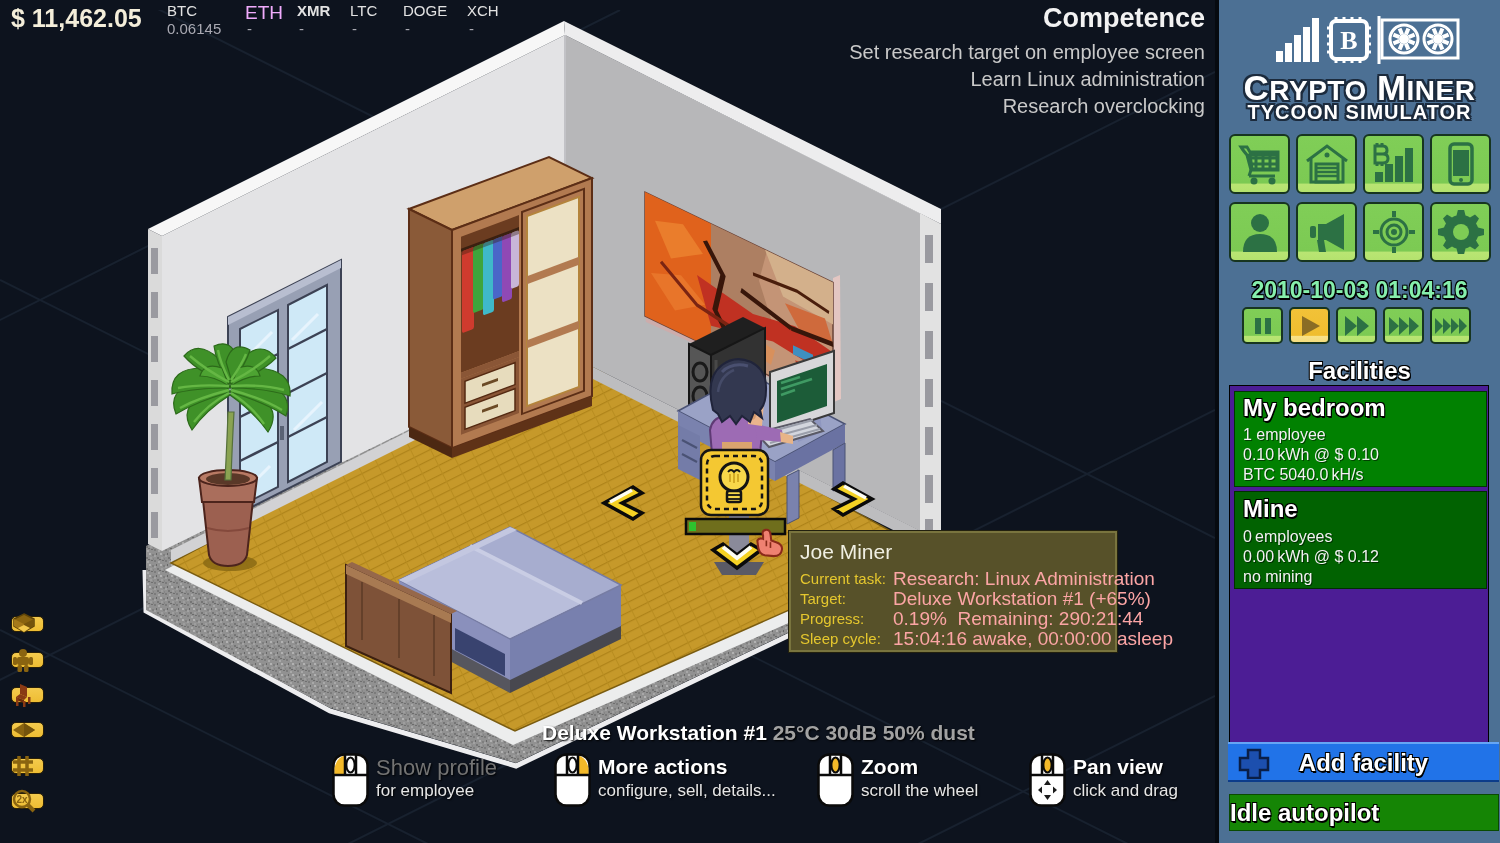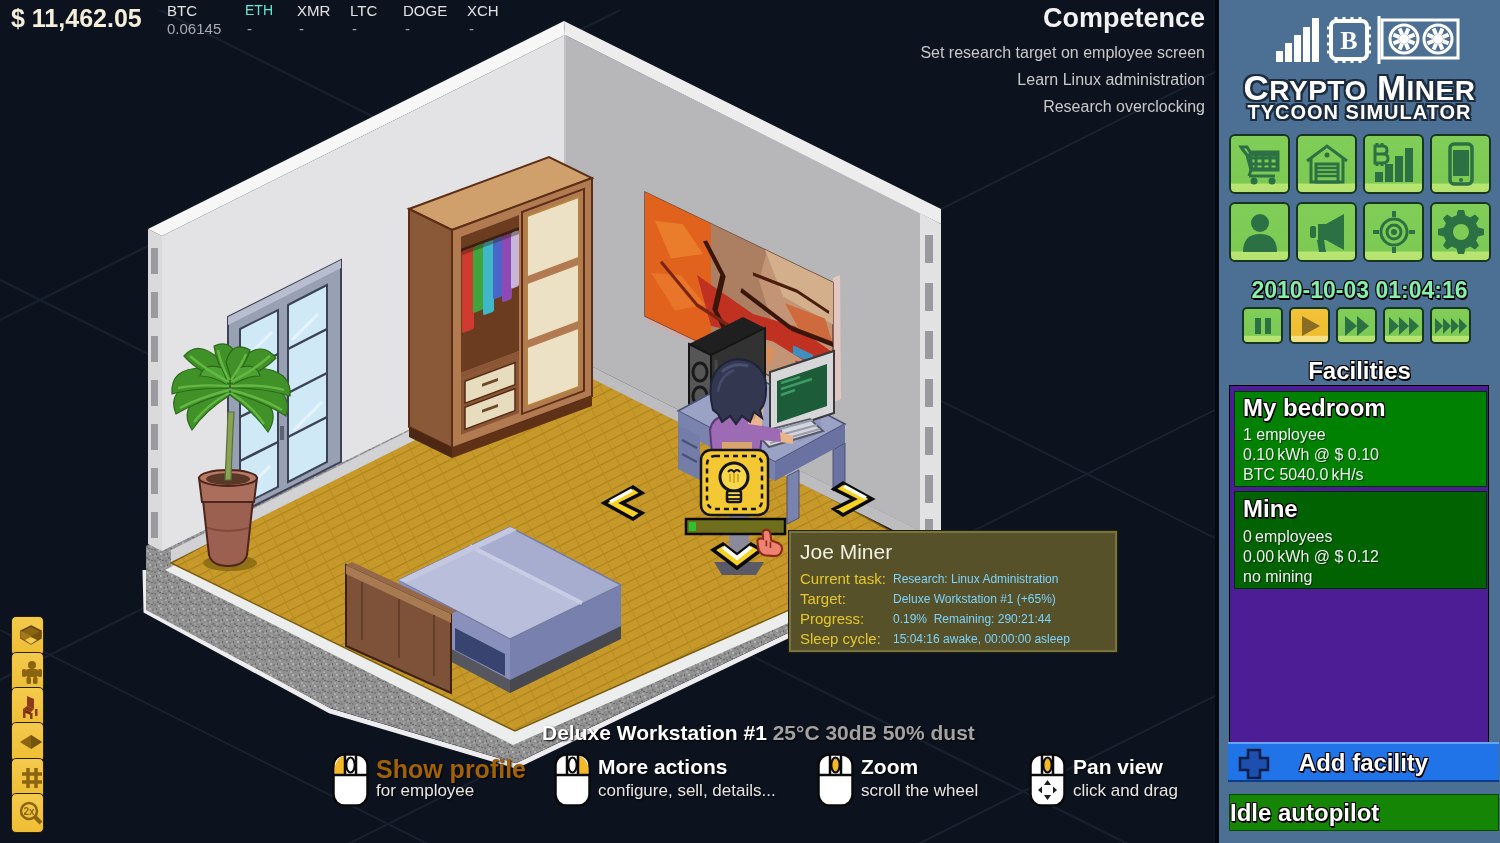--- a/index.html
+++ b/index.html
@@ -11,23 +11,23 @@
   #sidebar{left:1219px;top:0;width:281px;height:843px;background:#4c7094;}
   .osh{text-shadow:-2px -2px 0 #1c2b3d,2px -2px 0 #1c2b3d,-2px 2px 0 #1c2b3d,2px 2px 0 #1c2b3d,0 -2px 0 #1c2b3d,0 2px 0 #1c2b3d,-2px 0 0 #1c2b3d,2px 0 0 #1c2b3d;}
   .bsh{text-shadow:-1px -1px 0 #000,1px -1px 0 #000,-1px 1px 0 #000,1px 1px 0 #000,1px 2px 0 #000;}
   .gbtn{position:absolute;width:61px;height:60px;border:2px solid #173520;border-radius:6px;
         background:linear-gradient(#80ce57 0%,#7cca53 84%,#b9e573 86%,#b4e26e 100%);
         box-sizing:border-box;display:flex;align-items:center;justify-content:center;}
   .pbtn{position:absolute;width:41px;height:37px;border:2px solid #173520;border-radius:5px;
         background:linear-gradient(#80ce57 0%,#7cca53 80%,#b9e573 82%,#b4e26e 100%);
         box-sizing:border-box;display:flex;align-items:center;justify-content:center;}
   .ybtn{background:linear-gradient(#f2c238 0%,#efbd2f 80%,#f8e288 82%,#f5dd7f 100%);}
-  .tbtn{position:absolute;left:11px;width:33px;height:40px;border:1px solid #2a2008;border-radius:5px;
+  .tbtn{position:absolute;left:11px;width:33px;height:16px;border:1px solid #2a2008;border-radius:5px;
         background:linear-gradient(#f4ca4d 0%,#eebd33 100%);box-sizing:border-box;
-        display:flex;align-items:center;justify-content:flex-end;}
+        display:flex;align-items:center;justify-content:flex-start;}
 </style>
 </head>
 <body>
 <div class="abs" id="game">
 <svg class="abs" style="left:0;top:0" width="1215" height="843" viewBox="0 0 1215 843">
 <defs>
   <pattern id="wood" width="18" height="9" patternUnits="userSpaceOnUse" patternTransform="rotate(-26.565)">
     <rect width="18" height="9" fill="#c6992a"></rect>
     <rect width="18" height="1.2" y="0" fill="#ae8319"></rect>
     <rect width="1" height="9" x="8" fill="#b88d20"></rect>
@@ -342,21 +342,21 @@
     <path d="M231,372 Q254,360 270,346"></path>
     <path d="M229,370 Q220,352 218,340"></path>
     <path d="M231,370 Q242,354 246,344"></path>
   </g>
 </g>
 </svg>
 
 <div class="abs" style="left:789px;top:521px;width:328px;height:121px;background:#575129;border:2px solid #79743e;box-sizing:border-box;box-shadow:0 0 0 1px #22200e;">
   <div class="abs" style="left:9px;top:7px;font-size:21px;color:#f0efe2;">Joe Miner</div>
   <div class="abs" style="left:9px;top:36px;font-size:15px;line-height:20px;color:#e5c72e;white-space:nowrap;">Current task:<br>Target:<br>Progress:<br>Sleep cycle:</div>
-  <div class="abs" style="left:102px;top:36px;font-size:12px;line-height:20px;color:#7dd3fc;white-space:nowrap;">Research: Linux Administration<br>Deluxe Workstation #1 (+65%)<br>0.19%&nbsp; Remaining: 290:21:44<br>15:04:16 awake, 00:00:00 asleep</div>
+  <div class="abs" style="left:102px;top:36px;font-size:19px;line-height:20px;color:#fca5a5;white-space:nowrap;">Research: Linux Administration<br>Deluxe Workstation #1 (+65%)<br>0.19%&nbsp; Remaining: 290:21:44<br>15:04:16 awake, 00:00:00 asleep</div>
 </div>
 
 </div>
 <div class="abs" id="divider"></div>
 <div class="abs" id="sidebar">
 
 <svg class="abs" style="left:53px;top:14px" width="190" height="52" viewBox="0 0 190 52">
   <g fill="#fff">
     <rect x="4" y="37" width="7" height="11"></rect>
     <rect x="13" y="29" width="7" height="19"></rect>
@@ -566,47 +566,47 @@
 <div class="abs" style="left:10px;top:794px;width:270px;height:37px;background:#158505;border:1px solid #0a4a02;box-sizing:border-box;">
   <div class="abs bsh" style="left:0;top:4px;width:270px;text-align:left;font-size:24px;font-weight:bold;color:#fff;">Idle autopilot</div>
 </div>
 
 </div>
 
 <div class="abs" style="left:11px;top:4px;font-size:25px;font-weight:bold;color:#f4eeda;">$ 11,462.05</div>
 
 <div class="abs" style="left:167px;top:2px;font-size:15px;color:#e2e2e2;">BTC</div>
 <div class="abs" style="left:167px;top:20px;font-size:15px;color:#a9a9b2;">0.06145</div>
-<div class="abs" style="left:245px;top:2px;font-size:14px;color:#5eead4;">ETH</div>
+<div class="abs" style="left:245px;top:2px;font-size:19px;color:#f0abfc;">ETH</div>
 <div class="abs" style="left:247px;top:20px;font-size:15px;color:#a9a9b2;">-</div>
-<div class="abs" style="left:297px;top:2px;font-size:15px;color:#e2e2e2;">XMR</div>
+<div class="abs" style="left:297px;top:2px;font-size:15px;color:#e2e2e2;font-weight:bold;">XMR</div>
 <div class="abs" style="left:299px;top:20px;font-size:15px;color:#a9a9b2;">-</div>
 <div class="abs" style="left:350px;top:2px;font-size:15px;color:#e2e2e2;">LTC</div>
 <div class="abs" style="left:352px;top:20px;font-size:15px;color:#a9a9b2;">-</div>
 <div class="abs" style="left:403px;top:2px;font-size:15px;color:#e2e2e2;">DOGE</div>
 <div class="abs" style="left:405px;top:20px;font-size:15px;color:#a9a9b2;">-</div>
 <div class="abs" style="left:467px;top:2px;font-size:15px;color:#e2e2e2;">XCH</div>
 <div class="abs" style="left:469px;top:20px;font-size:15px;color:#a9a9b2;">-</div>
 
 <div class="abs" style="right:295px;top:3px;font-size:27px;font-weight:bold;color:#f2f2f2;text-align:right;">Competence</div>
-<div class="abs" style="right:295px;top:39px;font-size:16px;line-height:27px;color:#c9c9c9;text-align:right;">Set research target on employee screen<br>Learn Linux administration<br>Research overclocking</div>
+<div class="abs" style="right:295px;top:39px;font-size:20px;line-height:27px;color:#c9c9c9;text-align:right;">Set research target on employee screen<br>Learn Linux administration<br>Research overclocking</div>
 
 <div class="abs" style="left:542px;top:721px;font-size:21px;font-weight:bold;color:#fff;text-shadow:1px 1px 2px #000;white-space:nowrap;">Deluxe Workstation #1 <span style="color:#a2a2a2;">25°C 30dB 50% dust</span></div>
 
 <div class="abs" style="left:332px;top:753px;">
   <svg width="37" height="54" viewBox="0 0 37 54">
     <rect x="1.5" y="1.5" width="34" height="51" rx="11" fill="#fff" stroke="#0a0a0a" stroke-width="2.5"></rect>
     <path d="M2.5,22 L13,22 L13,2.5 Q5,4 2.5,15 Z" fill="#f3b929"></path>
     <line x1="1.5" y1="22" x2="35.5" y2="22" stroke="#0a0a0a" stroke-width="2.5"></line>
     <line x1="13" y1="2" x2="13" y2="22" stroke="#0a0a0a" stroke-width="2.5"></line>
     <line x1="24" y1="2" x2="24" y2="22" stroke="#0a0a0a" stroke-width="2.5"></line>
     <ellipse cx="18.5" cy="12" rx="4.2" ry="7.5" fill="#fff" stroke="#0a0a0a" stroke-width="2.2"></ellipse>
 
   </svg>
-  <div class="abs" style="left:44px;top:2px;font-size:25px;font-weight:bold;color:#a16207;text-shadow:1px 1px 2px #000;white-space:nowrap;">Show profile</div>
+  <div class="abs" style="left:44px;top:2px;font-size:22px;font-weight:normal;color:#737373;text-shadow:1px 1px 2px #000;white-space:nowrap;">Show profile</div>
   <div class="abs" style="left:44px;top:28px;font-size:17px;color:#e6e6e6;text-shadow:1px 1px 2px #000;white-space:nowrap;">for employee</div>
 </div>
 <div class="abs" style="left:554px;top:753px;">
   <svg width="37" height="54" viewBox="0 0 37 54">
     <rect x="1.5" y="1.5" width="34" height="51" rx="11" fill="#fff" stroke="#0a0a0a" stroke-width="2.5"></rect>
     <path d="M34.5,22 L24,22 L24,2.5 Q32,4 34.5,15 Z" fill="#f3b929"></path>
     <line x1="1.5" y1="22" x2="35.5" y2="22" stroke="#0a0a0a" stroke-width="2.5"></line>
     <line x1="13" y1="2" x2="13" y2="22" stroke="#0a0a0a" stroke-width="2.5"></line>
     <line x1="24" y1="2" x2="24" y2="22" stroke="#0a0a0a" stroke-width="2.5"></line>
     <ellipse cx="18.5" cy="12" rx="4.2" ry="7.5" fill="#fff" stroke="#0a0a0a" stroke-width="2.2"></ellipse>

